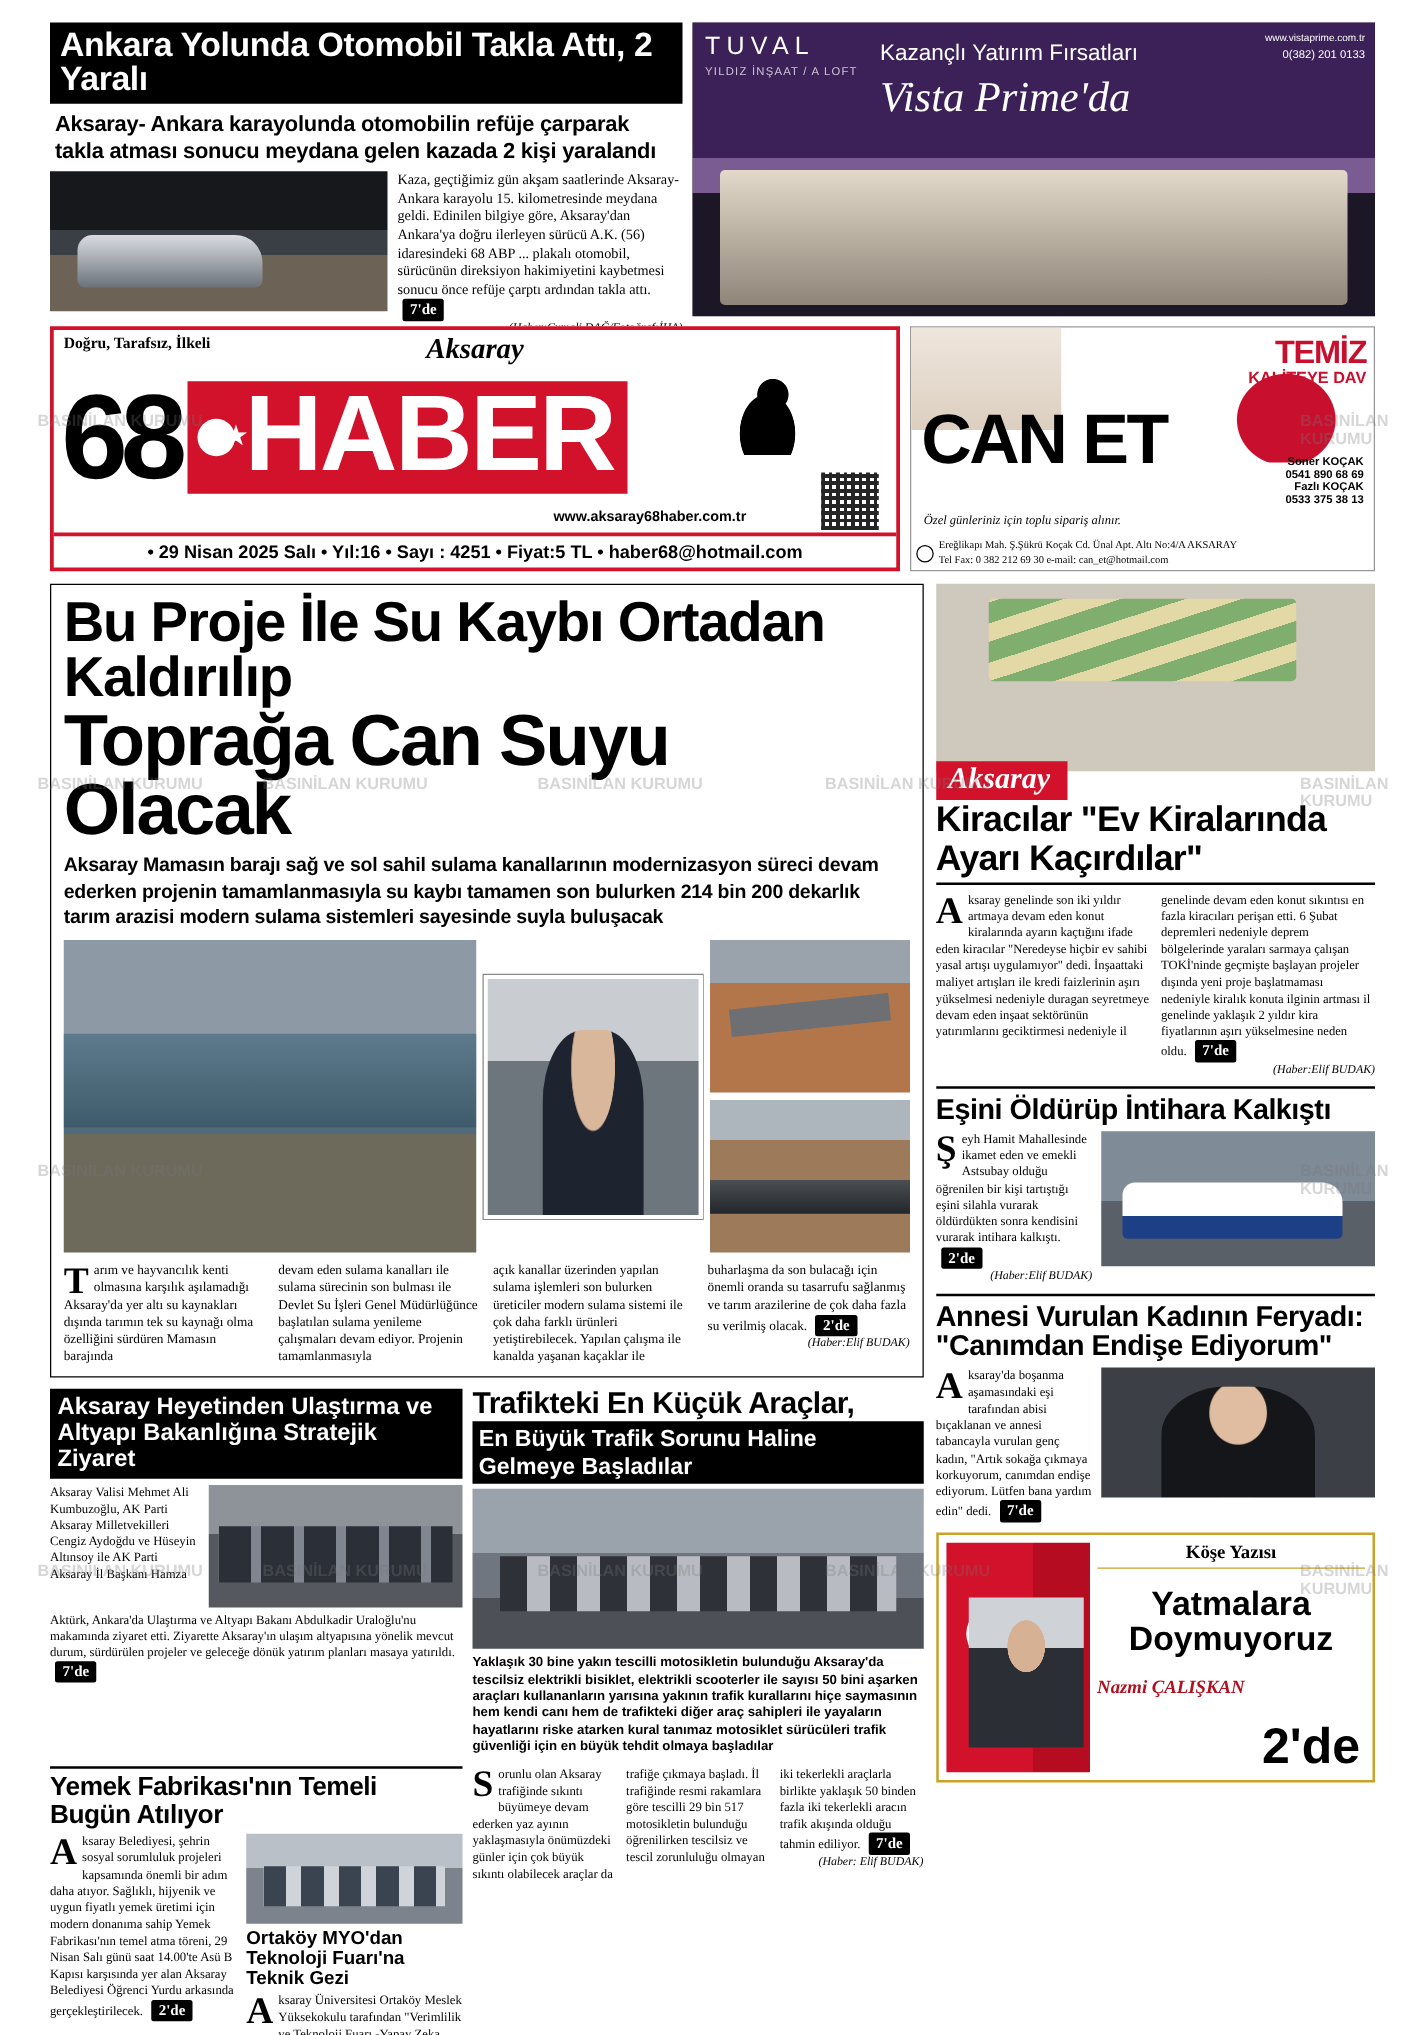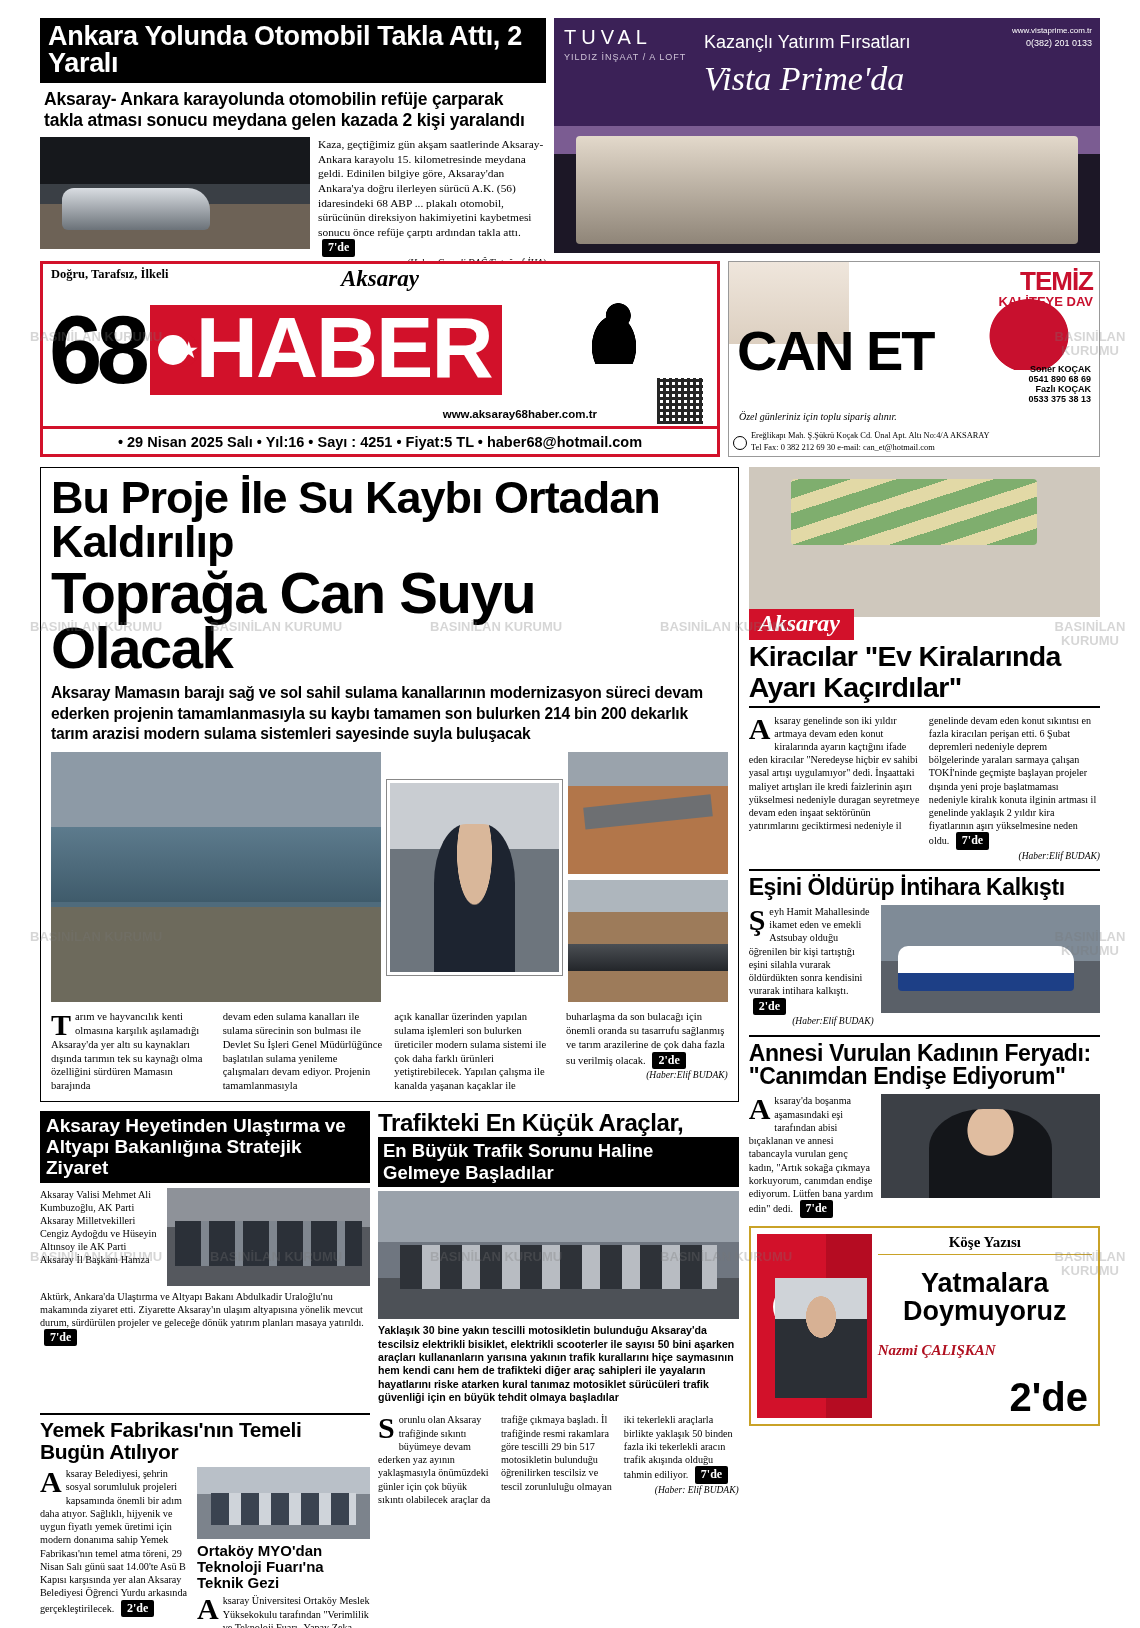--- a/index.html
+++ b/index.html
@@ -143,21 +143,21 @@
   .kose-2de { position:absolute; right:10px; bottom:4px; font-size:40px; font-weight:bold; }
 
   
   .wm {
     position:absolute; inset:0; pointer-events:none; z-index:50;
     background-image:
       repeating-linear-gradient(0deg, transparent 0 160px, transparent 160px 161px);
   }
   .wm span {
     position:absolute; font-size:13px; color:rgba(120,120,120,.30); font-weight:bold;
-    transform:rotate(0deg); line-height:1.1; text-align:center;
+    transform:rotate(0deg); line-height:1.1; text-align:left;
   }
 
   
   .ph-crash { background:
       linear-gradient(180deg,#16181c 0 42%, #3a3f45 42% 60%, #6d6256 60% 100%),
       radial-gradient(circle at 30% 62%, #b11b1b 0 14%, transparent 15%);
   }
   .ph-crash:after{content:"";position:absolute;left:8%;top:45%;width:55%;height:38%;
     background:linear-gradient(180deg,#d9dde2,#6b7279);border-radius:12px 22px 6px 6px;}
   .ph-lake { background:linear-gradient(180deg,#8d9aa6 0 30%, #4f6b7c 30% 62%, #6d6a5c 62% 100%); }

